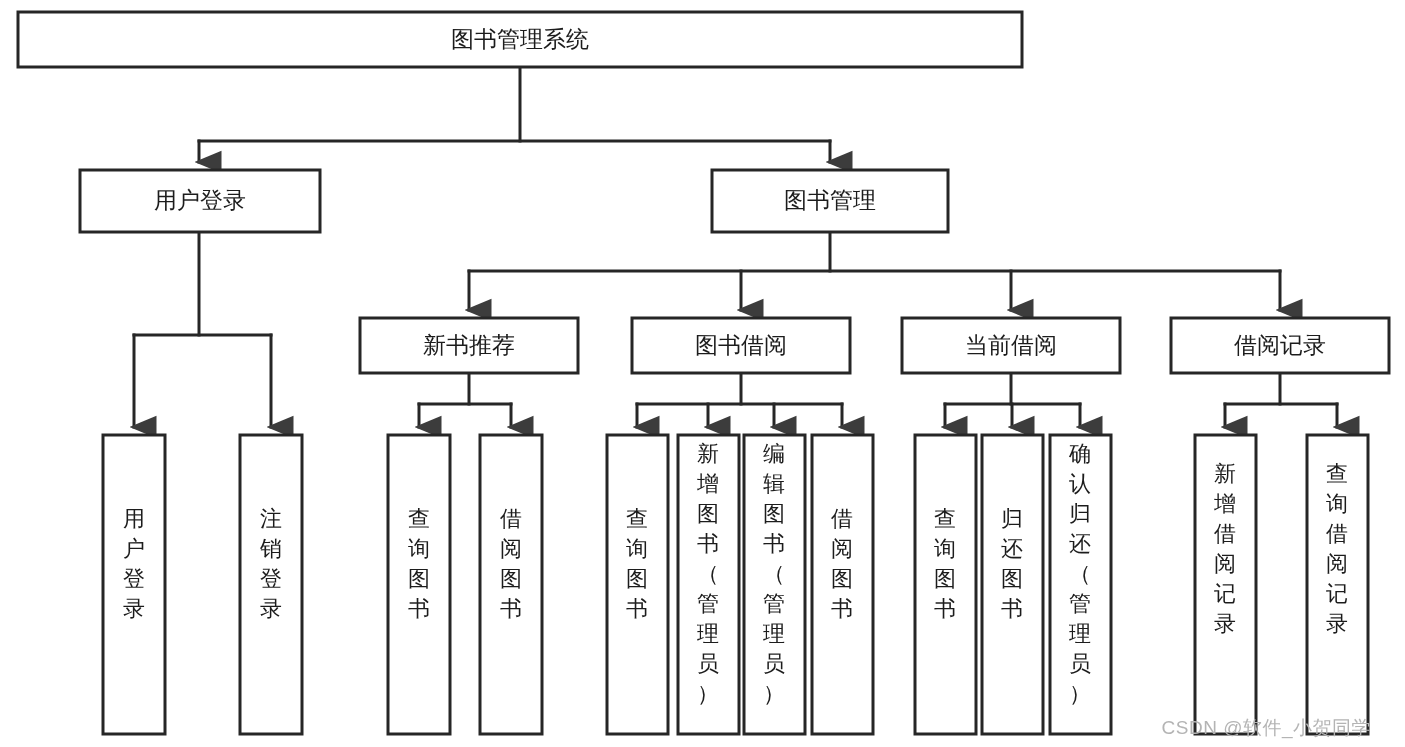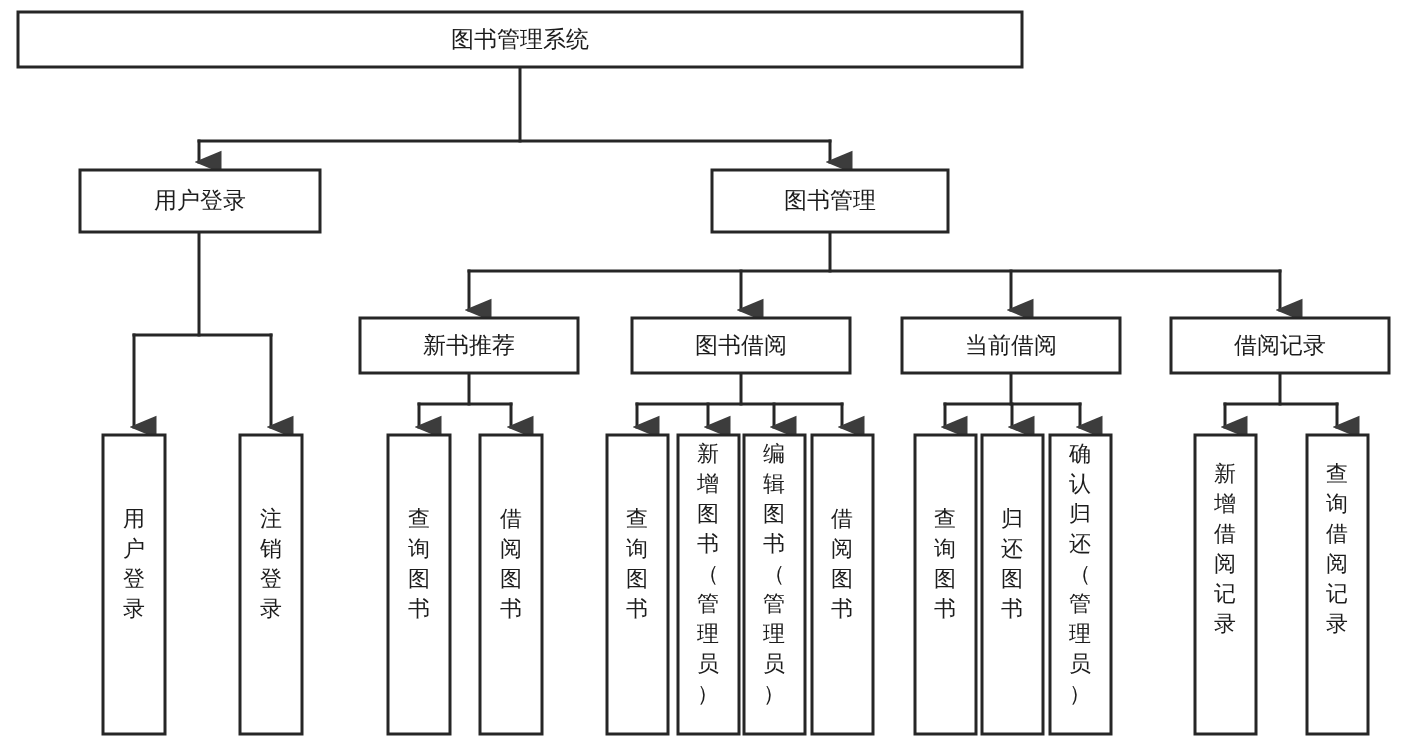--- a/index.html
+++ b/index.html
@@ -217,13 +217,14 @@
       <text class="node-label-v vtext" x="1225" y="481"><tspan x="1225" dy="0">新</tspan><tspan x="1225" dy="30">增</tspan><tspan x="1225" dy="30">借</tspan><tspan x="1225" dy="30">阅</tspan><tspan x="1225" dy="30">记</tspan><tspan x="1225" dy="30">录</tspan></text>
     </g>
 
     <g>
       <rect class="node-rect" x="1307" y="435" width="61" height="299"></rect>
       <text class="node-label-v vtext" x="1337" y="481"><tspan x="1337" dy="0">查</tspan><tspan x="1337" dy="30">询</tspan><tspan x="1337" dy="30">借</tspan><tspan x="1337" dy="30">阅</tspan><tspan x="1337" dy="30">记</tspan><tspan x="1337" dy="30">录</tspan></text>
     </g>
 
   </svg>
 
+  <div class="watermark">CSDN @软件_小贺同学</div>
 </div>
 
 </body></html>

